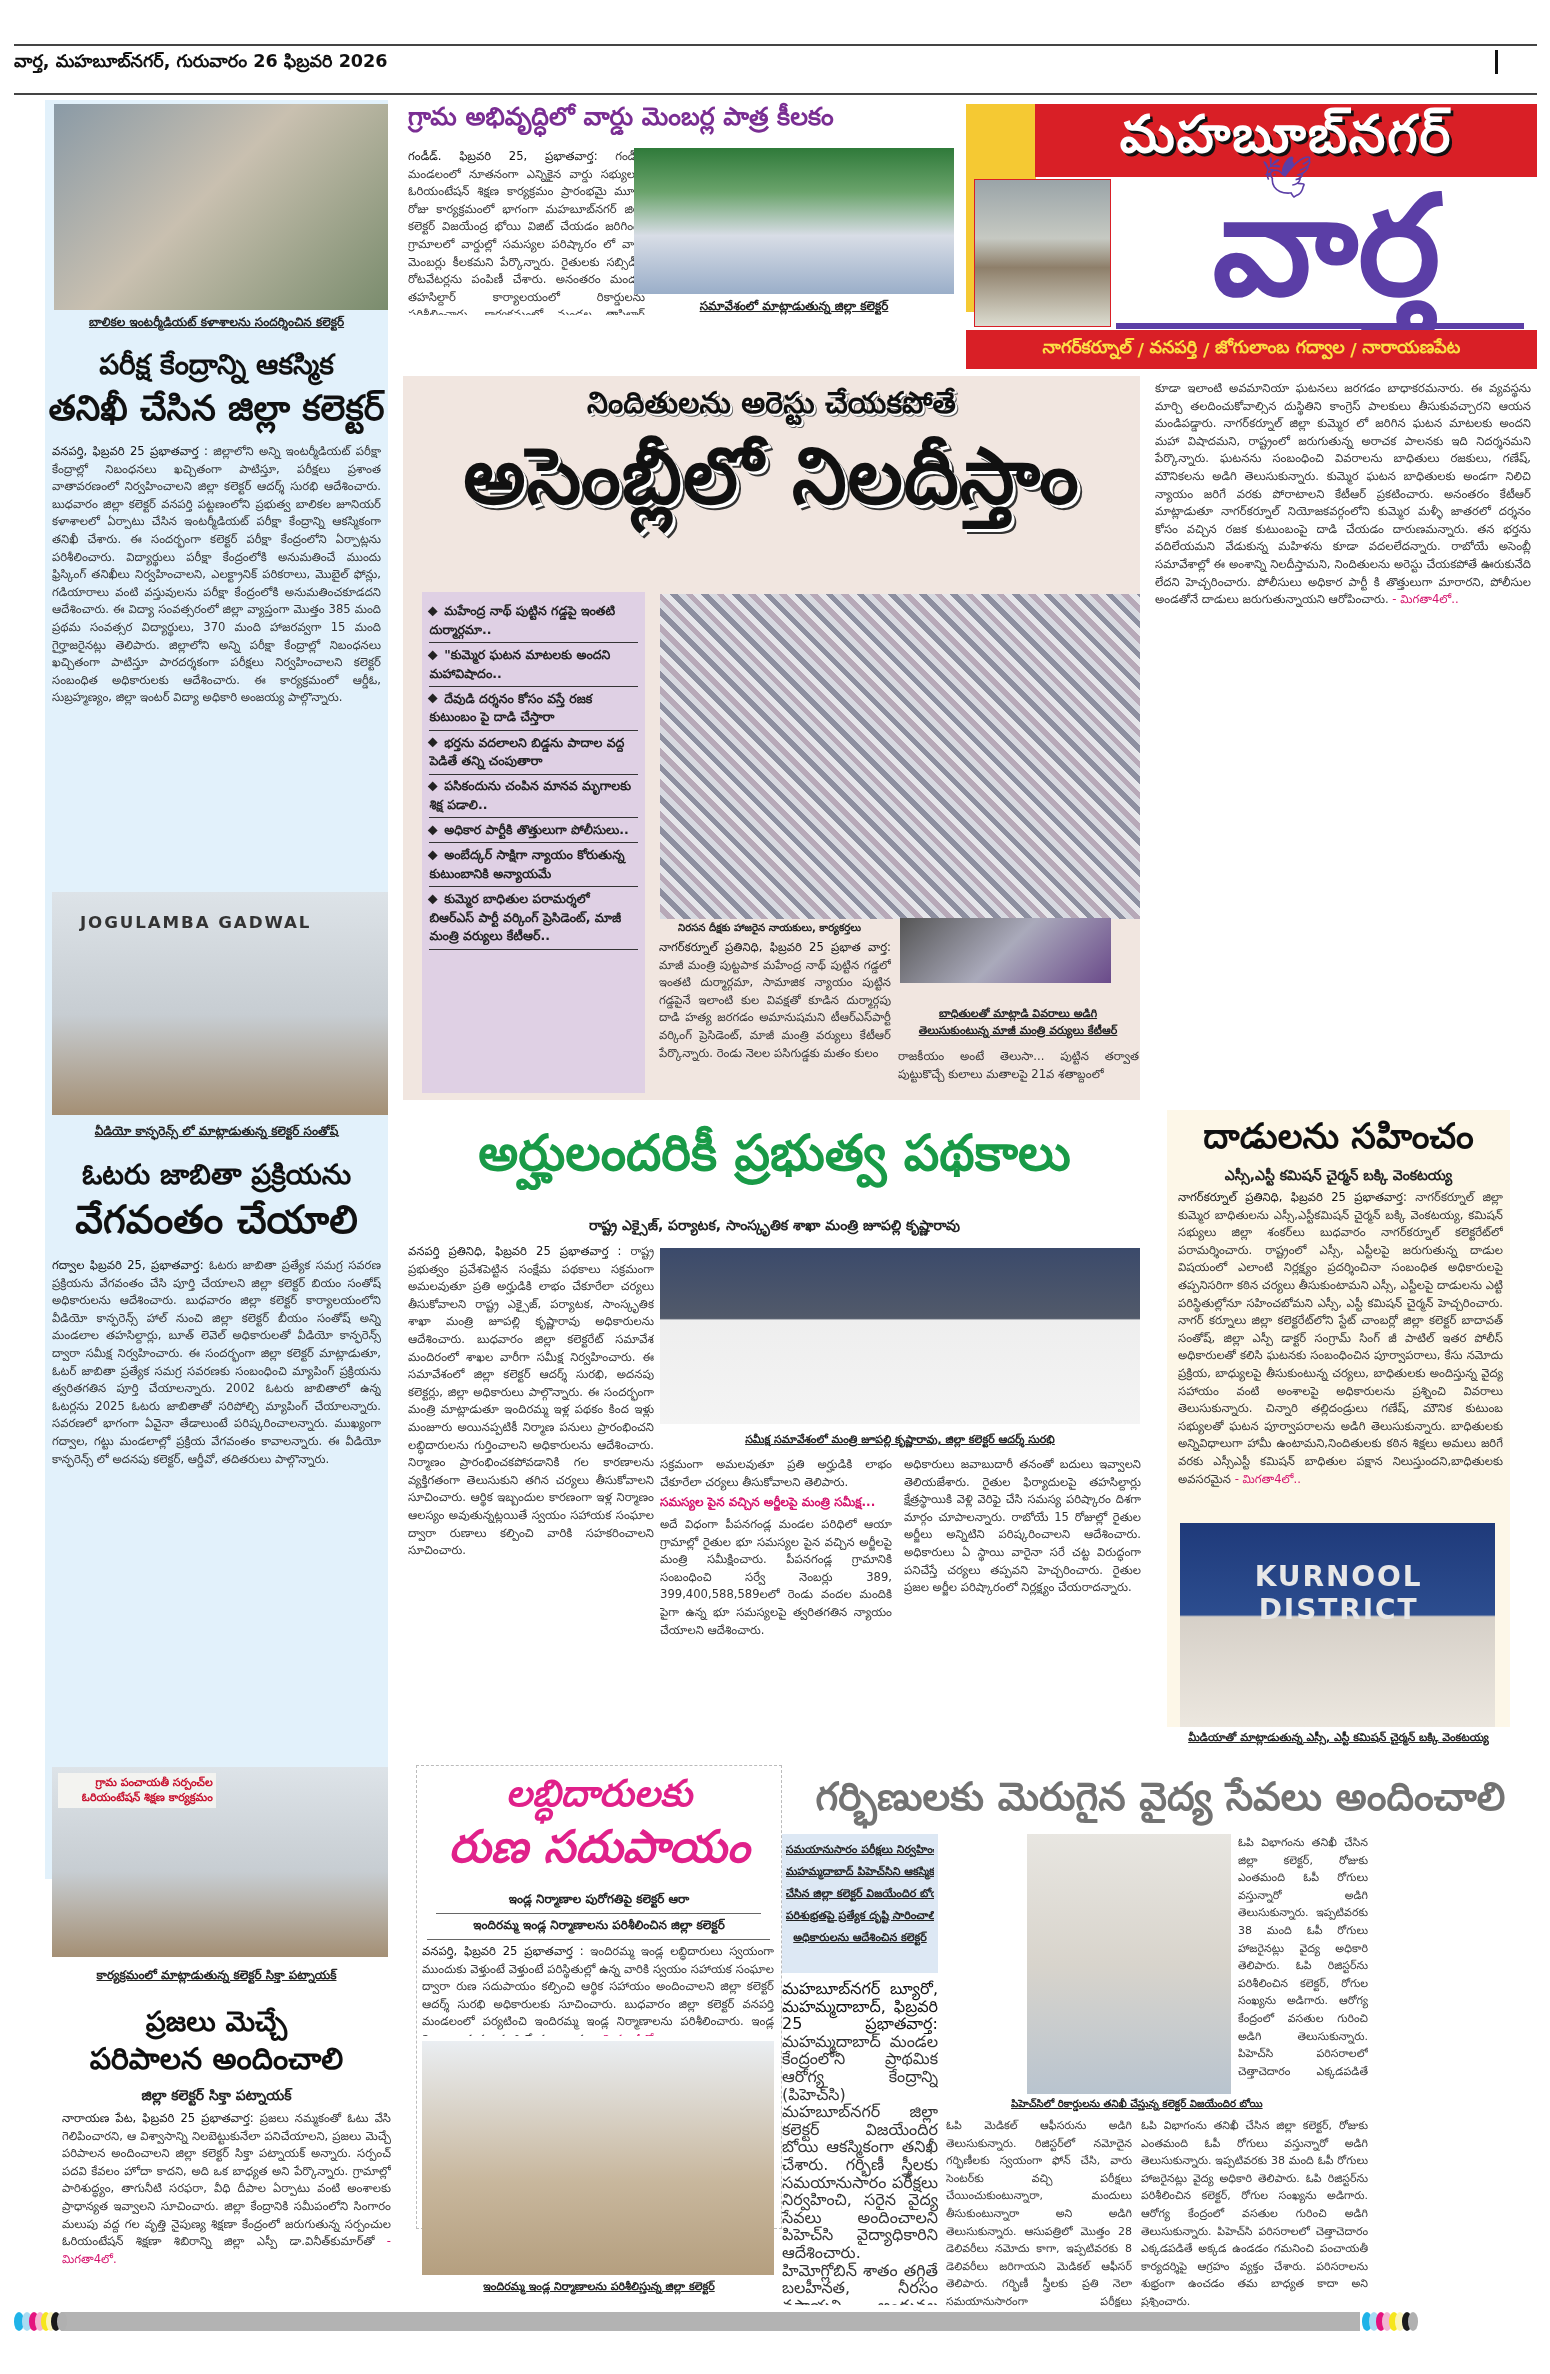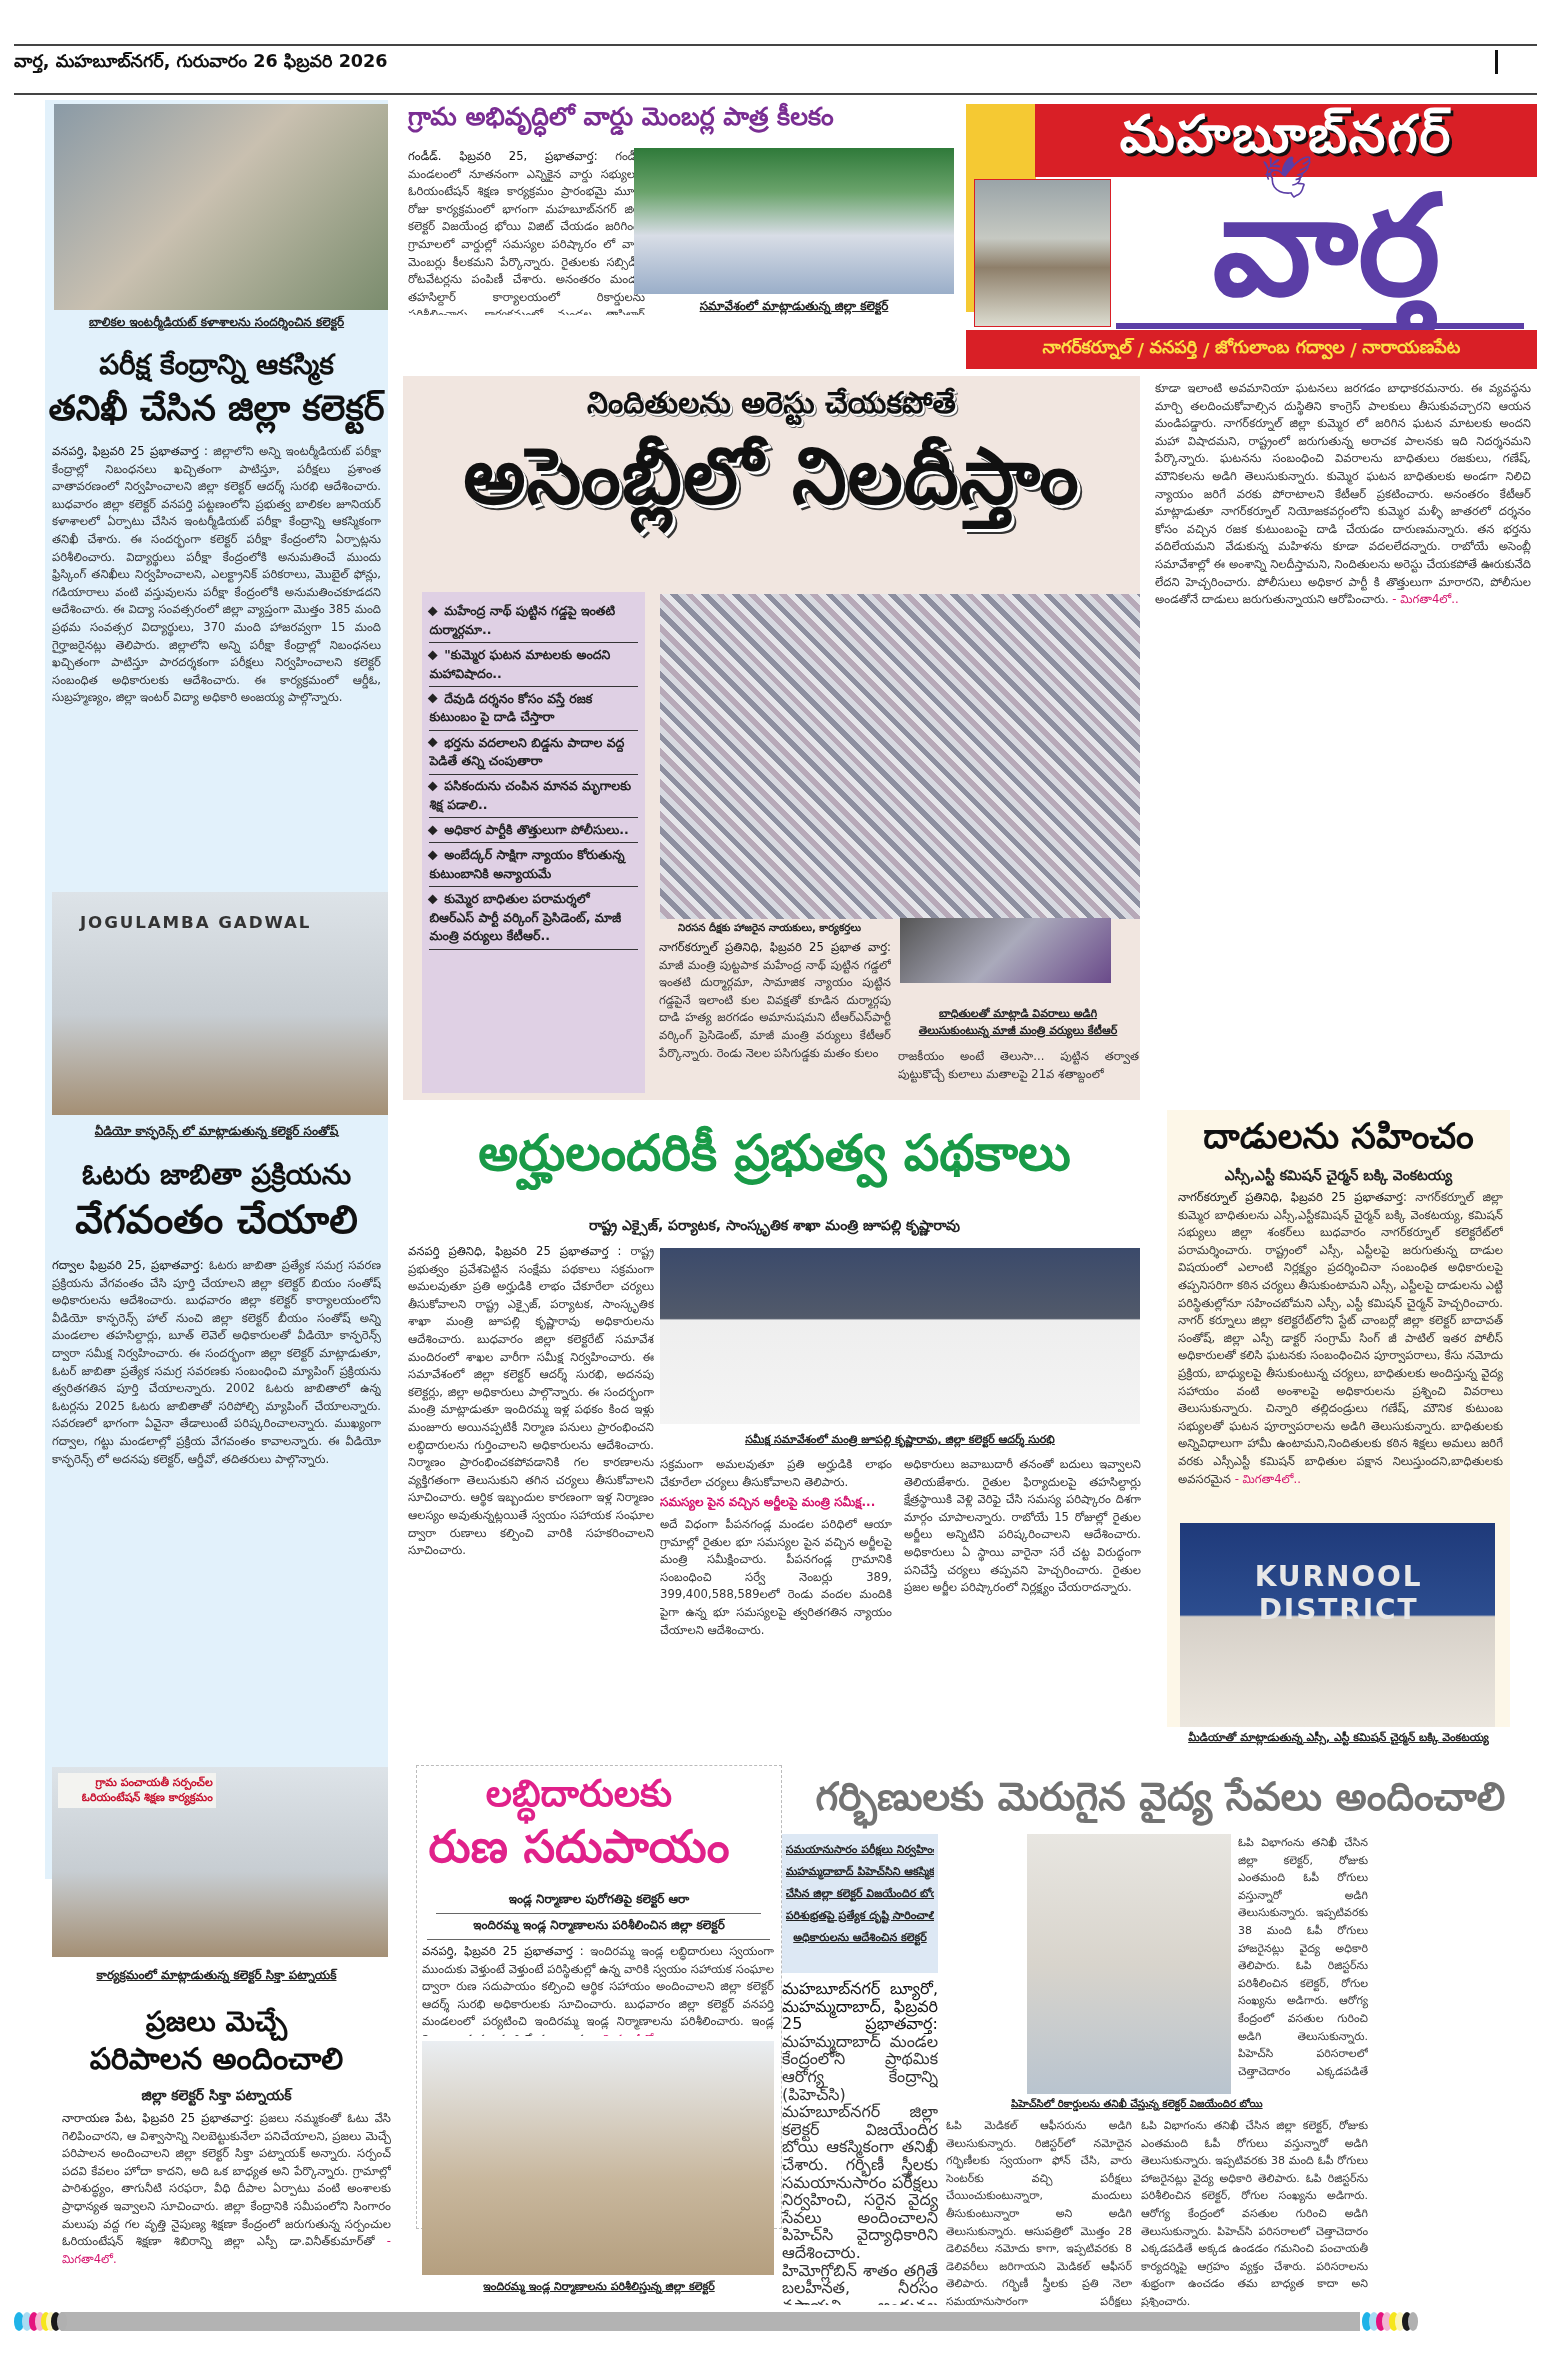--- a/index.html
+++ b/index.html
@@ -43,21 +43,21 @@
   .bullets li .dot { display:inline-block; width: 7.4px; height: 7.4px; background:#222; transform: rotate(45deg); margin-right: 7.4px; }
 
   .green-head { position: absolute; left: 408px; top: 1124px; width: 733px; text-align: center; font-size: 50px; font-weight: bold; color: #199a47; white-space: nowrap; }
   .subhead { position: absolute; text-align: center; font-size: 14px; font-weight: bold; color: #222; white-space: nowrap; }
   .pink-sub { color: #d4146d; font-weight: bold; }
 
   .right-cream { position: absolute; left: 1167px; top: 1110px; width: 343px; height: 617px; background: #fdf7e8; }
   .right-head { position: absolute; left: 1167px; top: 1116px; width: 343px; text-align: center; font-size: 35px; font-weight: bold; color: #111; }
 
   .pink-box { position: absolute; left: 416px; top: 1765px; width: 366px; height: 464px; border: 0.9px dashed #bbb; }
-  .pink-head { position: absolute; left: 396px; width: 366px; text-align: center; font-weight: bold; color: #e0218a; white-space: nowrap; }
+  .pink-head { position: absolute; left: 416px; width: 366px; text-align: center; font-weight: bold; color: #e0218a; white-space: nowrap; font-style: italic; }
   .sep { position: absolute; height: 0.9px; background: #666; }
 
   .blue-head { position: absolute; left: 784px; top: 1774px; width: 753px; text-align: center; font-size: 39px; font-weight: bold; color: #737373; white-space: nowrap; }
   .sidebar-box { position: absolute; left: 782px; top: 1834px; width: 156px; height: 139px; background: #dde8f4; padding: 4.6px 3.7px; }
   .sidebar-box div { font-size: 11px; font-weight: bold; text-decoration: underline; color: #222; text-align: center; line-height: 22px; white-space: nowrap; overflow: hidden; }
   .dot-c { position: absolute; top: 2312px; width: 10.2px; height: 18.6px; border-radius: 50%; }
   .grey-bar { position: absolute; left: 61px; top: 2312px; width: 1299px; height: 18.6px; background: #b3b3b3; }
 </style>
 </head>
 <body>

